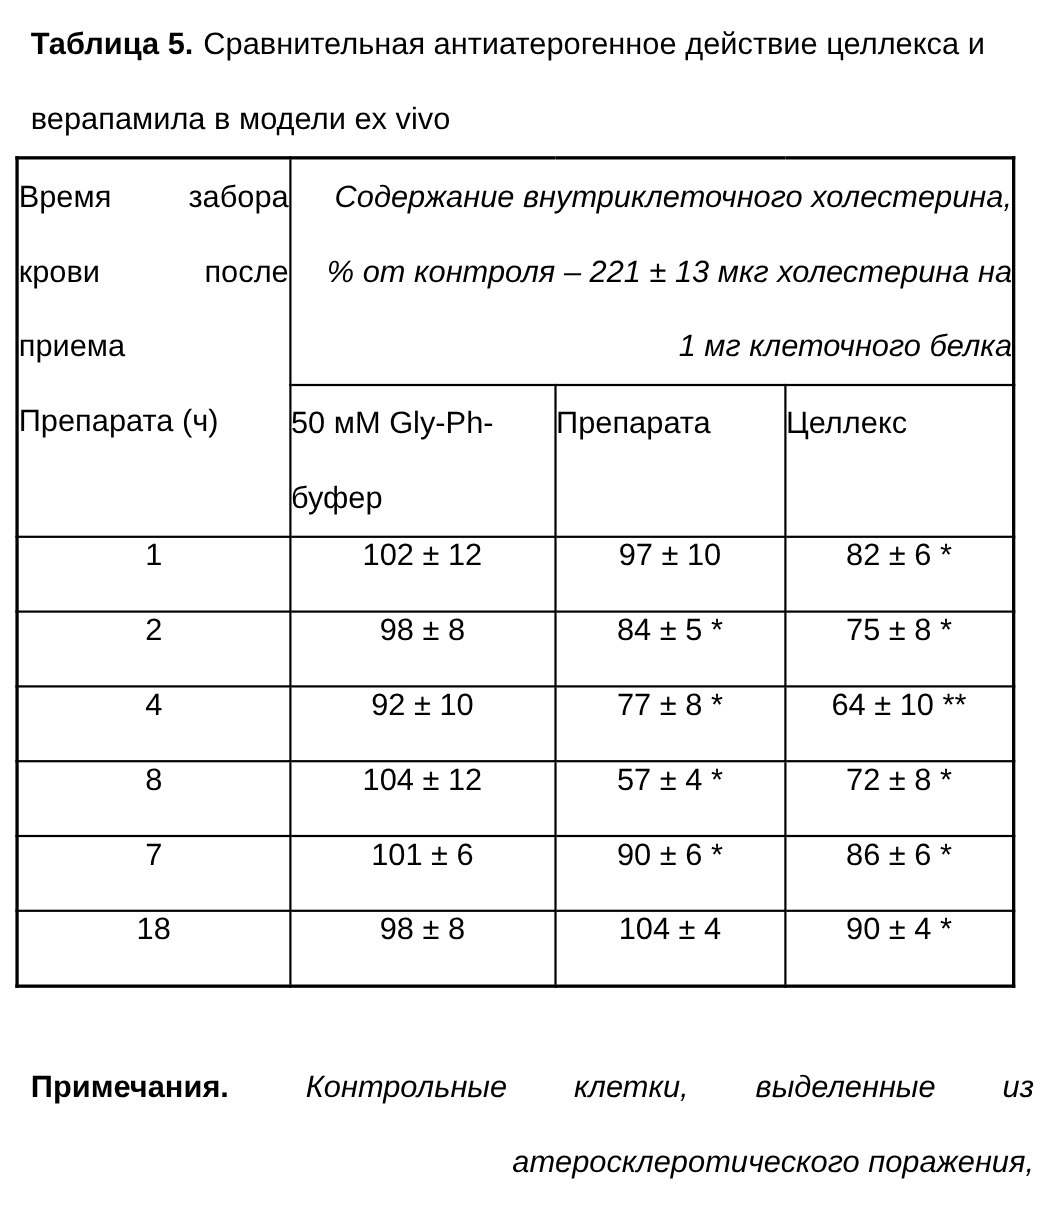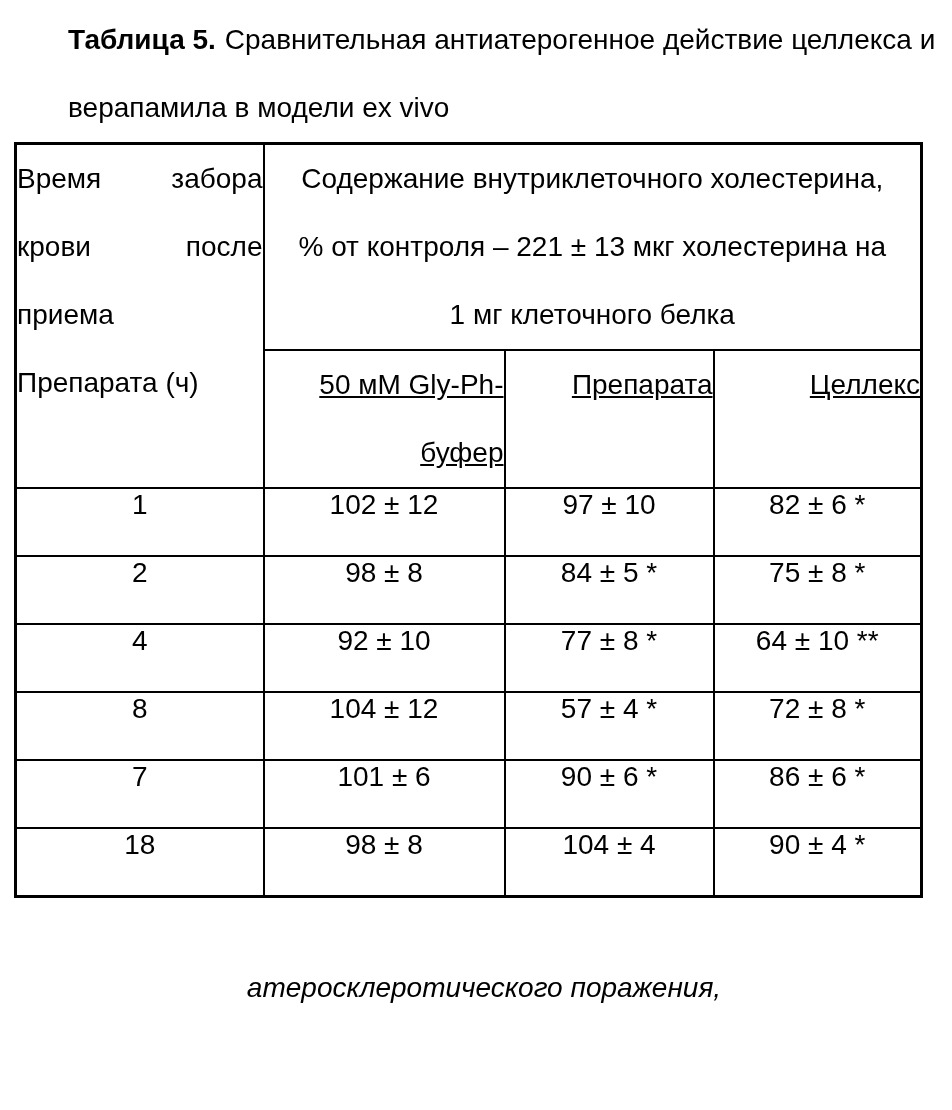--- a/index.html
+++ b/index.html
@@ -9,58 +9,58 @@
     background: #ffffff;
     color: #000000;
     font-family: "Liberation Sans", sans-serif;
     font-size: 28px;
     overflow: hidden;
   }
   .page { width: 952px; height: 1110px; position: relative; }
 
   
   .caption { margin: 6px 6px 0 28px; }
-  .caption-line { line-height: 68px; white-space: nowrap; margin-left: 40px; }
+  .caption-line { line-height: 68px; white-space: nowrap; }
   .b { font-weight: bold; }
   .b-label { margin-right: 0.32em; }
 
   
   table.data {
     border-collapse: collapse;
     table-layout: fixed;
     width: 906px;
     margin: 0 0 0 14px;
     border: 3px solid #000;
     padding-left: 36px;
   }
   table.data th, table.data td {
     border: 2px solid #000;
     font-weight: normal;
     padding: 0;
   }
   .hdr-left { vertical-align: top; padding: 0 16px; height: 197px; }
   .hdr-left .jline { text-align: justify; text-align-last: justify; line-height: 68px; }
   .hdr-left .lline { text-align: left; line-height: 68px; white-space: nowrap; }
-  .hdr-span { vertical-align: top; text-align: center; padding: 0 8px 0 10px; }
+  .hdr-span { vertical-align: top; text-align: right; padding: 0 8px 0 10px; font-style: italic; }
   .hdr-span .lline { line-height: 68px; white-space: nowrap; }
-  .subhdr { vertical-align: top; text-align: right; height: 134px; text-decoration: underline; }
+  .subhdr { vertical-align: top; text-align: left; height: 134px; }
   .subhdr .cline { line-height: 68px; white-space: nowrap; }
   td.val {
     height: 68px;
     vertical-align: top;
     text-align: center;
     padding-top: 10px;
     line-height: 32px;
     white-space: nowrap;
   }
 
   
   .note { margin: 56px 12px 0 28px; }
   .note-line1 { text-align: justify; text-align-last: justify; line-height: 68px; }
-  .note-line2 { display: flex; justify-content: center; line-height: 68px; }
+  .note-line2 { display: flex; justify-content: flex-end; line-height: 68px; }
   .i { font-style: italic; }
 </style>
 </head>
 <body>
 
 <div class="page">
 
   <div class="caption">
     <div class="caption-line">
       <span class="b b-label">Таблица 5.</span><span>Сравнительная антиатерогенное действие целлекса и</span>
@@ -138,18 +138,22 @@
       <tr>
         <td class="val">18</td>
         <td class="val">98 ± 8</td>
         <td class="val">104 ± 4</td>
         <td class="val">90 ± 4 *</td>
       </tr>
     </tbody>
   </table>
 
   <div class="note">
+    <div class="note-line1">
+      <span class="b b-label">Примечания.</span>
+      <span class="i">Контрольные клетки, выделенные из</span>
+    </div>
     <div class="note-line2">
       <span class="i">атеросклеротического поражения,</span>
     </div>
   </div>
 
 </div>
 
 </body></html>

